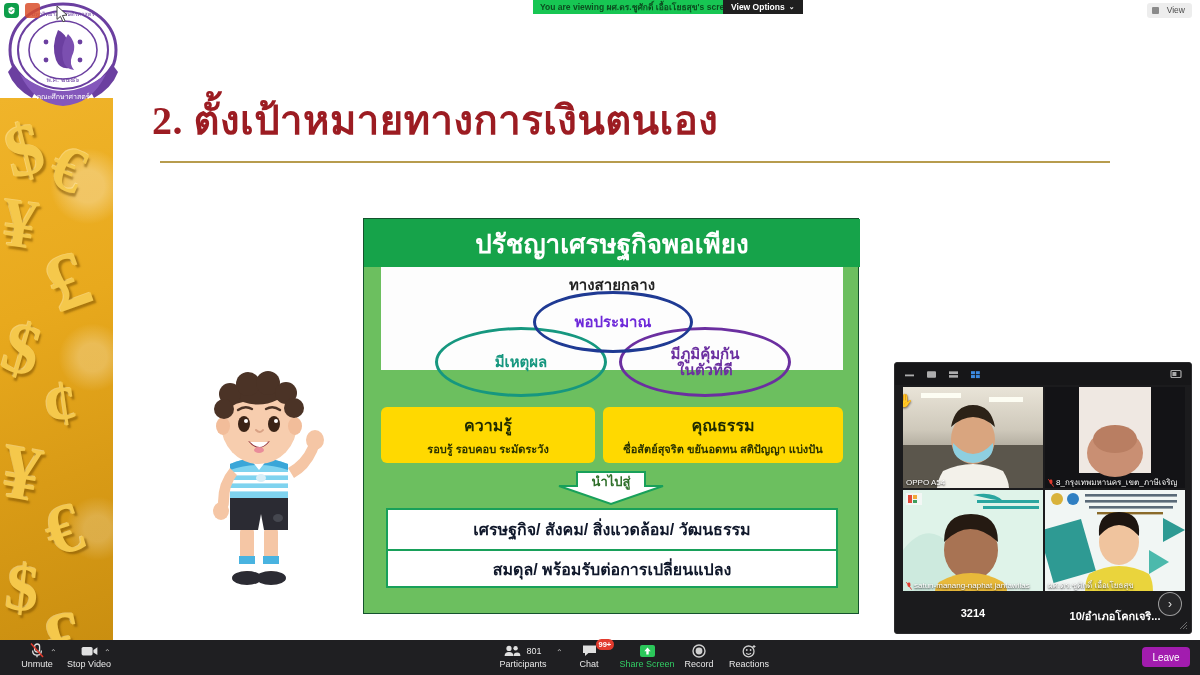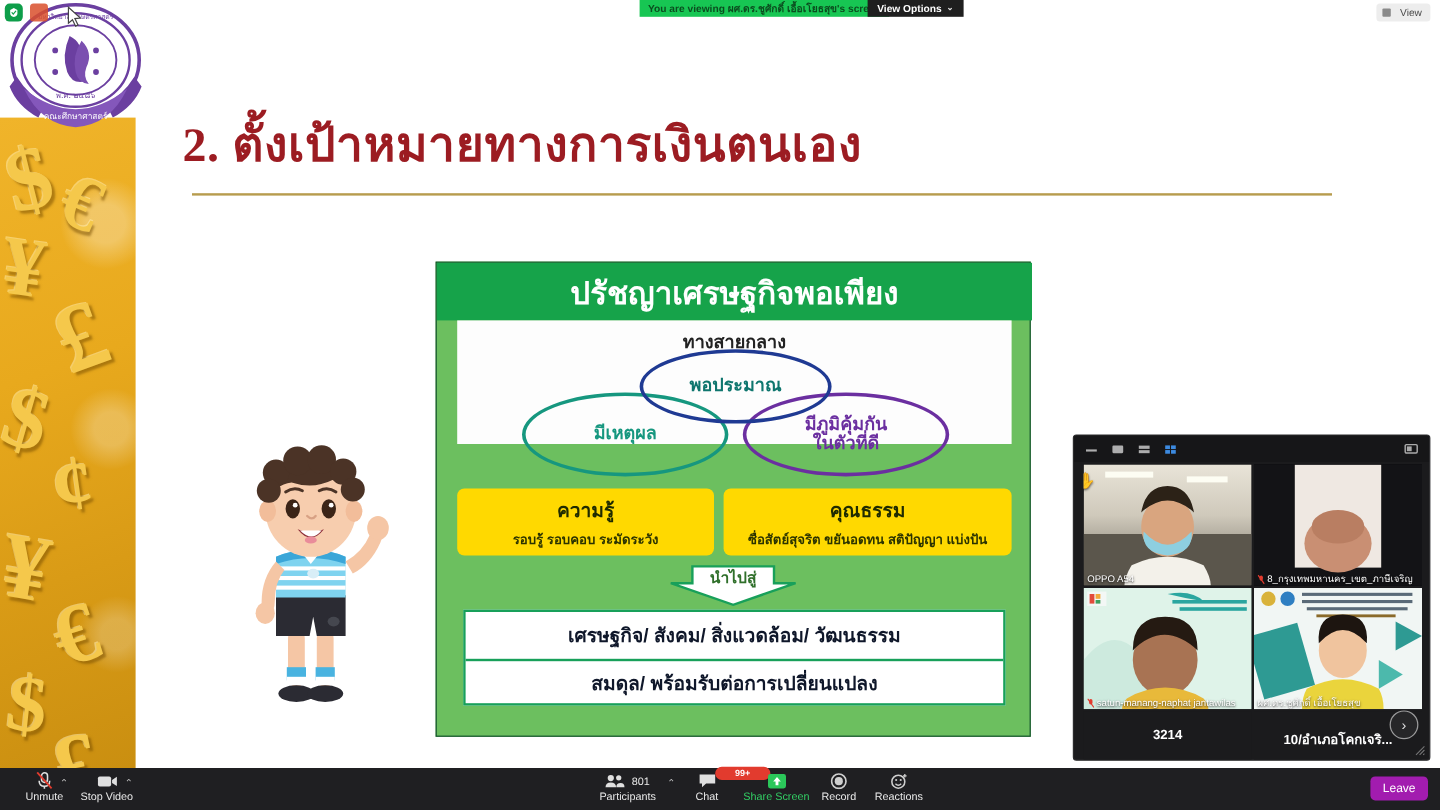--- a/index.html
+++ b/index.html
@@ -80,21 +80,21 @@
     font-size: 15px; font-weight: 700; color: #222;
   }
   .venn { position: absolute; left: 0; top: 24px; width: 462px; height: 112px; }
   .venn .circ {
     position: absolute; border-radius: 50%;
     display: flex; align-items: center; justify-content: center;
     text-align: center; font-weight: 700; font-size: 15px; line-height: 1.05;
     background: rgba(255,255,255,0);
   }
   .venn .c-top   { left: 152px; top: 0px;  width: 160px; height: 62px;
-                   border: 3px solid #1f3a93; color: #0f766e; z-index: 3; }
+                   border: 3px solid #1f3a93; color: #6d28d9; z-index: 3; }
   .venn .c-left  { left: 54px;  top: 36px; width: 172px; height: 70px;
                    border: 3px solid #16977f; color: #16977f; z-index: 2; }
   .venn .c-right { left: 238px; top: 36px; width: 172px; height: 70px;
                    border: 3px solid #6b2fa0; color: #6b2fa0; z-index: 2; }
 
   .sep-yellow-row {
     position: absolute; left: 17px; top: 188px; width: 462px; height: 56px;
     display: flex; gap: 8px;
   }
   .ybox {
@@ -234,21 +234,21 @@
     display: flex; flex-direction: column; align-items: center; justify-content: flex-start;
     color: #e8e8e8; font-size: 9px;
   }
   .tb-item .ic { height: 15px; display: flex; align-items: center; justify-content: center; }
   .tb-item .lb { margin-top: 1px; white-space: nowrap; }
   .tb-caret {
     position: absolute; top: 8px; font-size: 8px; color: #bdbdbd;
   }
   .badge {
     position: absolute; top: -4px; left: 14px; background: #e23b2e; color: #fff;
-    font-size: 7.5px; font-weight: 700; border-radius: 7px; padding: 1px 17px;
+    font-size: 7.5px; font-weight: 700; border-radius: 7px; padding: 1px 3px;
   }
   .count { font-size: 9px; color: #e8e8e8; margin-left: 3px; }
   .leave-btn {
     position: absolute; right: 10px; top: 7px; width: 48px; height: 20px;
     background: #a21caf; color: #ffffff; border-radius: 4px;
     font-size: 10px; display: flex; align-items: center; justify-content: center;
   }
 </style>
 </head>
 <body>

